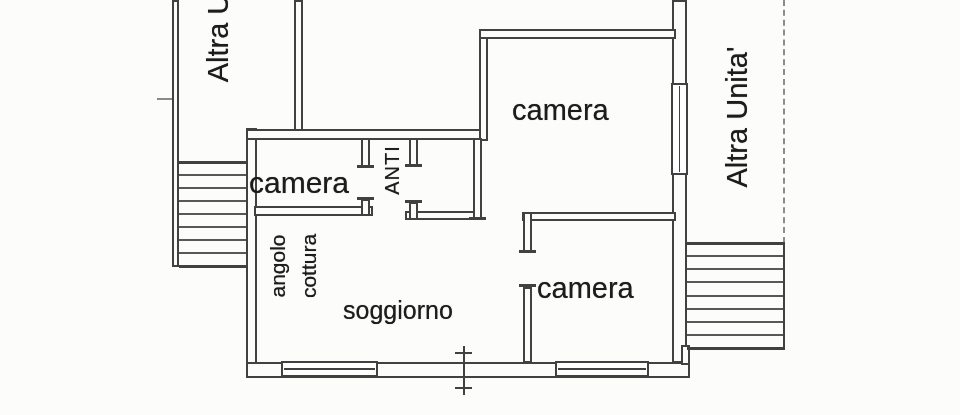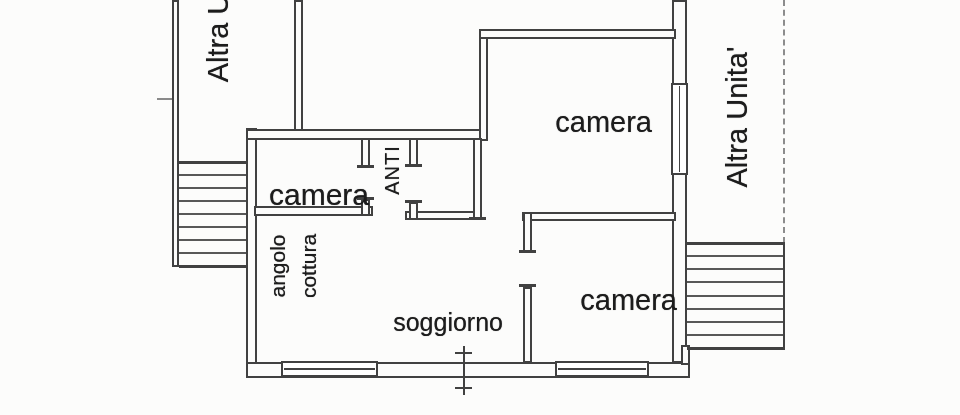--- a/index.html
+++ b/index.html
@@ -19,22 +19,22 @@
   .window{
     position:absolute;box-sizing:border-box;background:#fff;
     border:2px solid var(--wall,#3f3f3f);
   }
   .mid-h{position:absolute;left:1px;right:1px;top:50%;height:1.5px;margin-top:-1px;background:var(--wall,#3f3f3f);}
   .mid-v{position:absolute;top:1px;bottom:1px;left:50%;width:1.5px;margin-left:-1px;background:var(--wall,#3f3f3f);}
   .stairs{position:absolute;}
   .step{position:absolute;left:0;right:0;height:1.8px;background:var(--wall,#3f3f3f);opacity:.88;}
   .step.thick{height:3px;opacity:1;}
   .hlabel{
-    position:absolute;color:var(--text,#1c1c1c);text-align:right;white-space:nowrap;
-    text-shadow:0 0 0.7px rgba(25,25,25,.75);line-height:1.05;margin-top:12px;
+    position:absolute;color:var(--text,#1c1c1c);text-align:left;white-space:nowrap;
+    text-shadow:0 0 0.7px rgba(25,25,25,.75);line-height:1.05;
   }
   .vlabel{
     position:absolute;display:flex;align-items:center;justify-content:center;
     transform:rotate(-90deg);color:var(--text,#1c1c1c);white-space:nowrap;
     text-shadow:0 0 0.7px rgba(25,25,25,.75);line-height:1.0;
   }
   .dash{position:absolute;width:0;border-left:2px dashed var(--boundary-dash,#8c8c8c);}
 </style>
 </head>
 <body>

